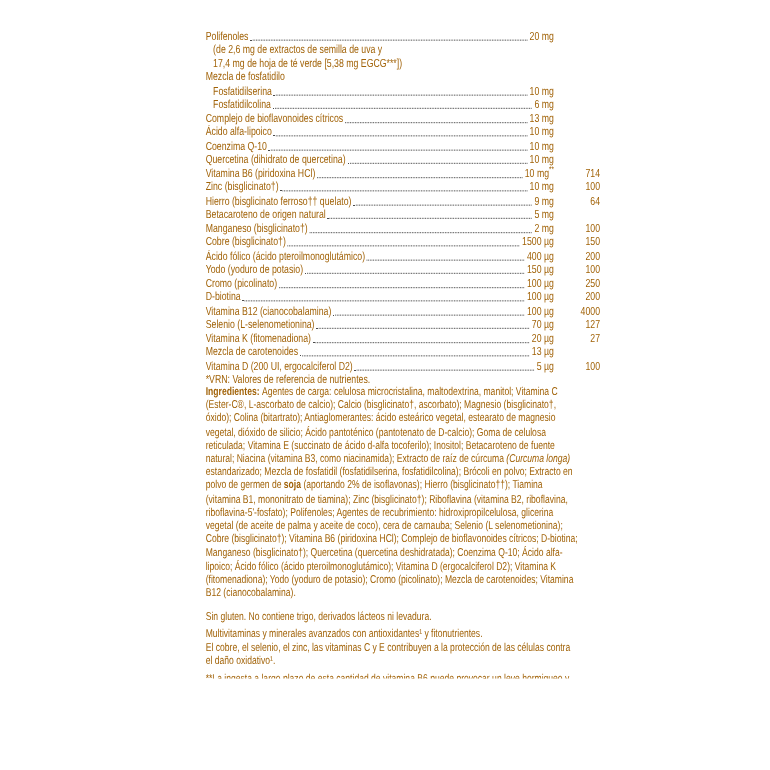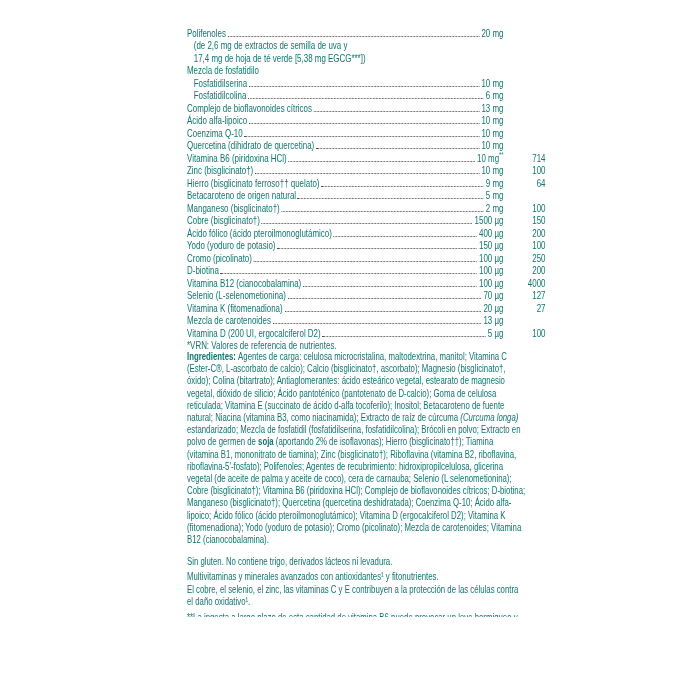--- a/index.html
+++ b/index.html
@@ -7,21 +7,21 @@
     padding: 0;
     background: #ffffff;
   }
   .page {
     position: relative;
     width: 700px;
     height: 617px;
     background: #ffffff;
     overflow: hidden;
     font-family: "Liberation Sans", sans-serif;
-    color: #0f766e;
+    color: #a16207;
   }
   .sheet {
     position: absolute;
     left: 187px;
     top: 26px;
     width: 478px;
     transform: scaleX(0.75);
     transform-origin: top left;
     -webkit-font-smoothing: antialiased;
   }

